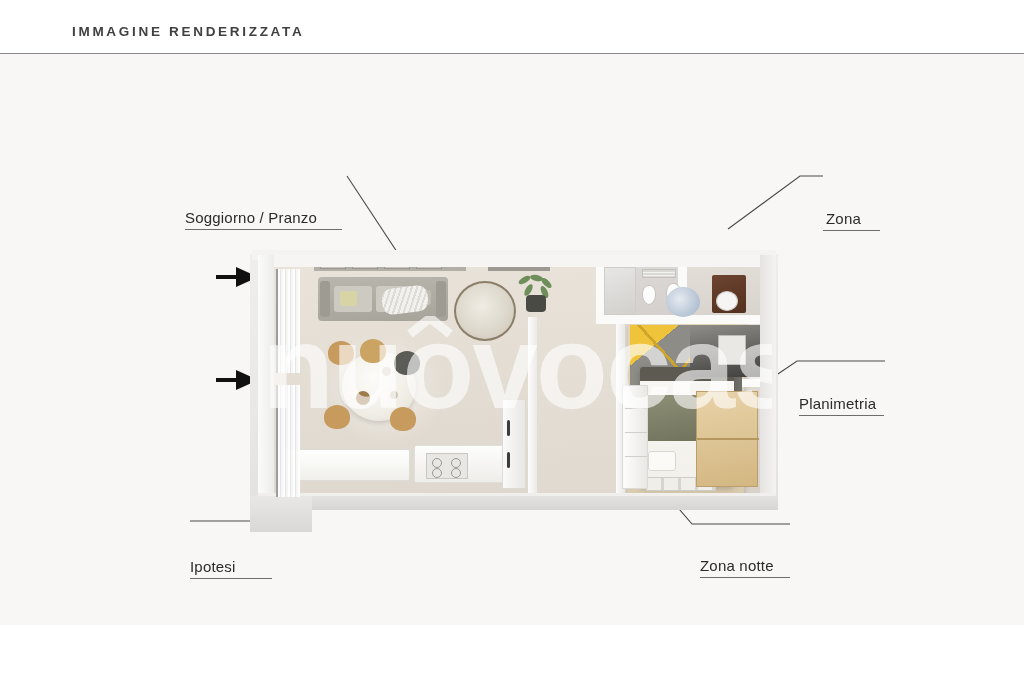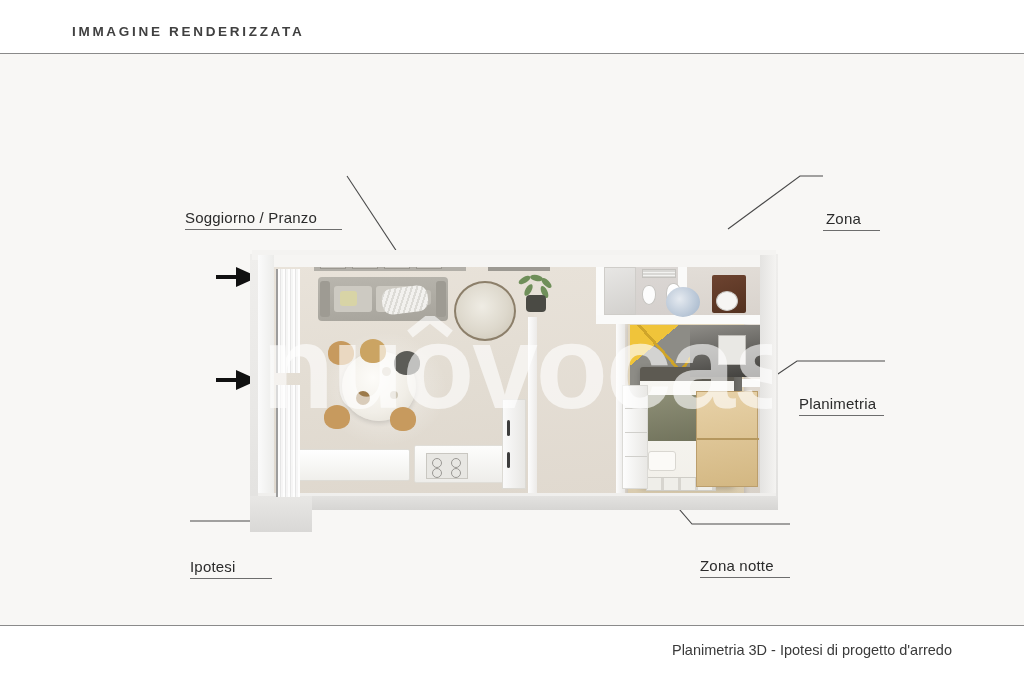--- a/index.html
+++ b/index.html
@@ -508,17 +508,14 @@
       <span class="ul" style="width:82px;"></span>
     </div>
 
     <div class="annot" style="left:700px; top:503px;">
       <span class="txt">Zona notte</span>
       <span class="ul" style="width:90px;"></span>
     </div>
 
   </div>
 
-  <div class="footer">
-    <div class="footer-text">Planimetria 3D - Ipotesi di progetto d'arredo</div>
-  </div>
 
 </div>
 
 </body></html>

